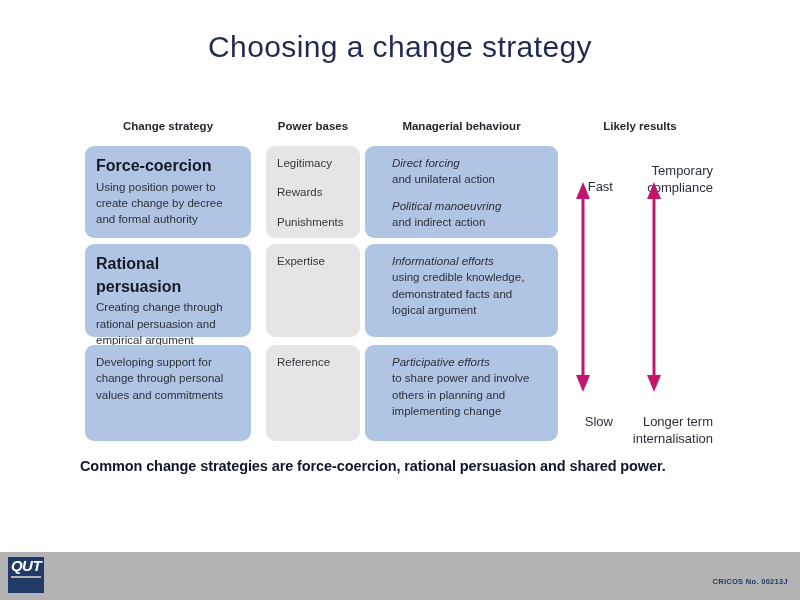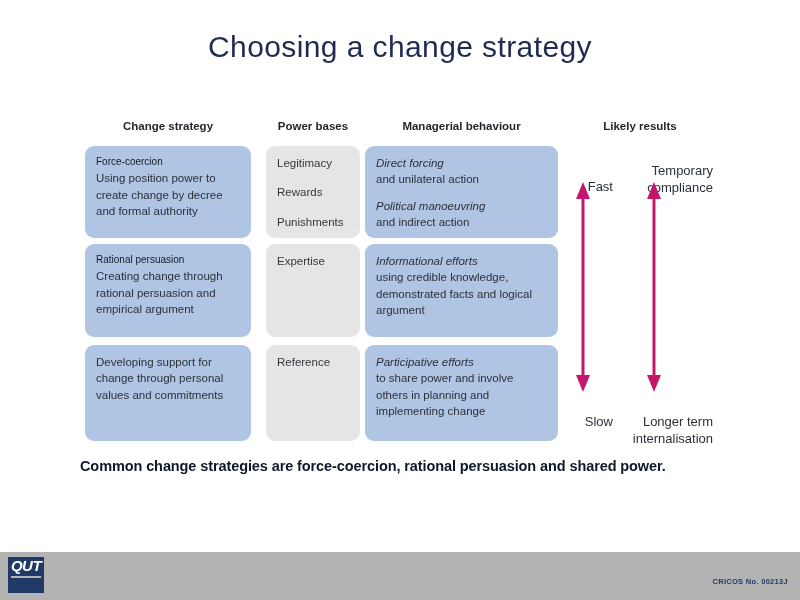--- a/index.html
+++ b/index.html
@@ -57,38 +57,39 @@
     box-sizing: border-box;
     padding: 9px 11px 6px 11px;
     color: #2b3138;
     font-size: 11.5px;
     line-height: 1.42;
   }
   .cell.blue { background: #b0c4e3; }
   .cell.pink { background: #e5e5e5; }
 
   .cell .strat-title {
-    font-weight: normal;
+    font-weight: bold;
     color: #141b26;
-    font-size: 10px;
+    font-size: 16px;
     display: block;
     margin-bottom: 1px;
   }
   .cell .strat-body { display: block; }
 
   .cell.pink .pb-item {
     display: block;
     margin-bottom: 13px;
     font-size: 11.5px;
     color: #33383e;
   }
 
   .cell.blue .mb-block {
     display: block;
     margin-bottom: 10px;
+    margin-left: 16px;
   }
   .cell.blue .mb-block .mb-lead {
     font-style: italic;
     display: block;
   }
   .cell.blue .mb-block .mb-rest {
     display: block;
   }
 
   

